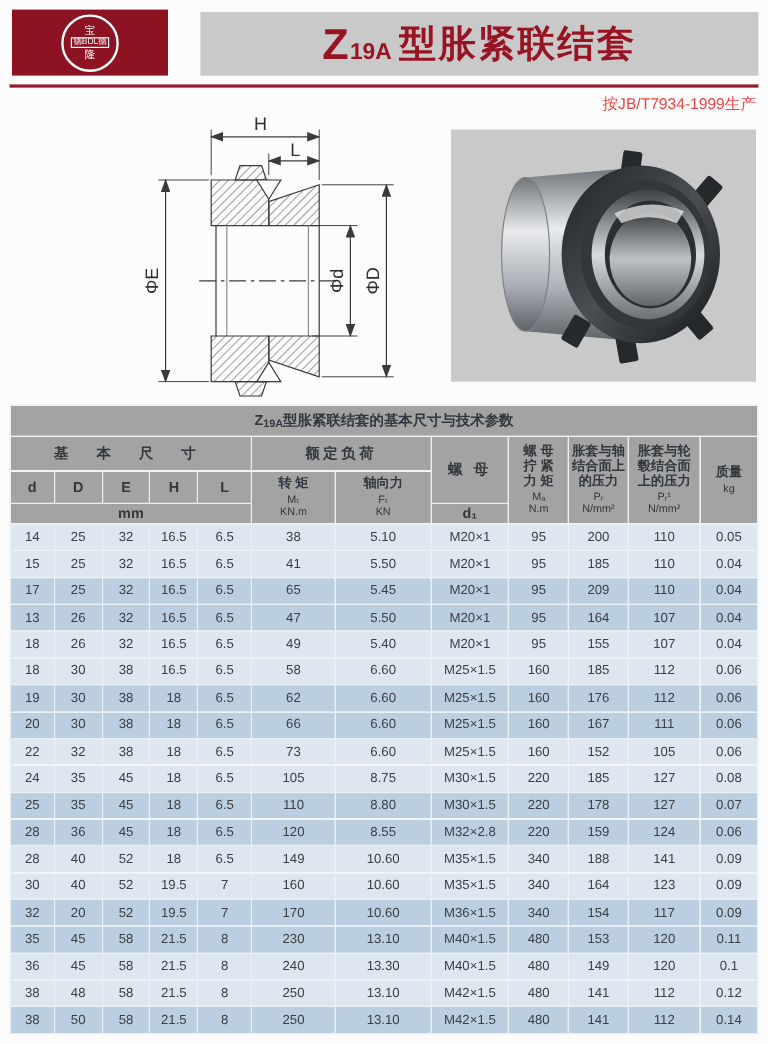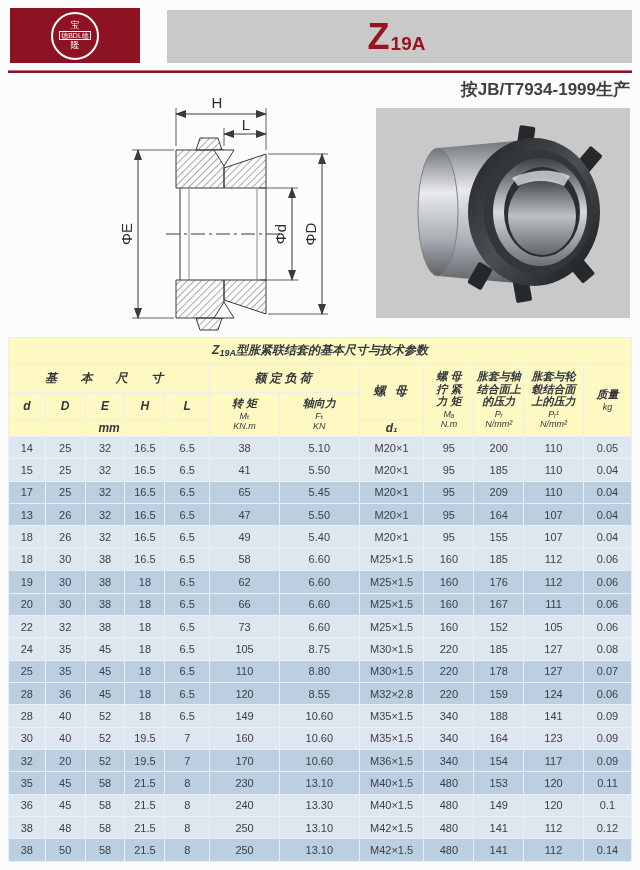--- a/index.html
+++ b/index.html
@@ -16,33 +16,33 @@
   .logo-bot{font-size:9px;}
 
   .title-bar{position:absolute;left:167px;top:10px;width:465px;height:53px;background:#c9c9c9;
              display:flex;align-items:center;justify-content:center;color:#981422;font-weight:bold;}
   .title-z{font-size:36px;letter-spacing:1px;}
   .title-sub{font-size:19px;position:relative;top:7px;margin-right:6px;}
   .title-rest{font-size:31px;letter-spacing:2px;}
 
   .red-rule{position:absolute;left:8px;top:70px;width:624px;height:2px;background:#8e1322;
             border-top:1px solid #c4747c;}
-  .std-note{position:absolute;right:10px;top:78px;font-size:17px;font-weight:700;color:#404040;}
+  .std-note{position:absolute;right:10px;top:78px;font-size:13px;font-weight:400;color:#ef4444;}
 
   
   .drawing{position:absolute;left:48px;top:94px;}
   .drawing text{font-family:"Liberation Sans","DejaVu Sans",sans-serif;font-size:15px;fill:#2e2e2e;}
   .photo{position:absolute;left:376px;top:108px;width:254px;height:210px;background:#c9c9c9;}
 
   
   .spec-table{position:absolute;left:8px;top:337px;width:624px;height:525px;
               border-collapse:collapse;table-layout:fixed;}
   .spec-table th,.spec-table td{border:1px solid #e9eff6;text-align:center;vertical-align:middle;
               padding:0;overflow:hidden;}
-  .spec-table th{background:#fef9c3;color:#31373d;font-weight:bold;font-size:12px;font-style:italic;}
+  .spec-table th{background:#a3a3a3;color:#31373d;font-weight:bold;font-size:12px;}
   .spec-table td{color:#3a4046;font-size:11px;}
   tr.t-title{height:26px;} tr.t-b{height:29px;} tr.t-c{height:27px;} tr.t-d{height:17px;}
   .tbl-title{font-size:12.5px;}
   .tbl-title .sub{font-size:9px;position:relative;top:2px;}
   th.sp-wide{letter-spacing:10px;}
   th.sp-mid{letter-spacing:3px;}
   .v-head .cn{white-space:pre-line;font-size:11px;line-height:1.15;}
   .v-head .sub{white-space:pre-line;font-size:9px;font-weight:normal;line-height:1.15;margin-top:1px;}
   .mm-cell,.d1-cell{font-size:11px;font-weight:normal;}
   tbody tr.light td{background:#dee7f0;}
@@ -57,20 +57,21 @@
     <div class="logo-circle">
       <span class="logo-top">宝</span>
       <span class="logo-mid">德BDL德</span>
       <span class="logo-bot">隆</span>
     </div>
   </div>
 
   <div class="title-bar">
     <span class="title-z">Z</span>
     <span class="title-sub">19A</span>
+    <span class="title-rest">型胀紧联结套</span>
   </div>
 
   <div class="red-rule"></div>
   <div class="std-note">按JB/T7934-1999生产</div>
 
   <svg class="drawing" width="318" height="240" viewBox="0 0 318 240">
     <defs>
       <pattern id="hatch" width="5" height="5" patternUnits="userSpaceOnUse" patternTransform="rotate(45)">
         <line x1="0" y1="0" x2="0" y2="5" stroke="#5a5a5a" stroke-width="1"></line>
       </pattern>

